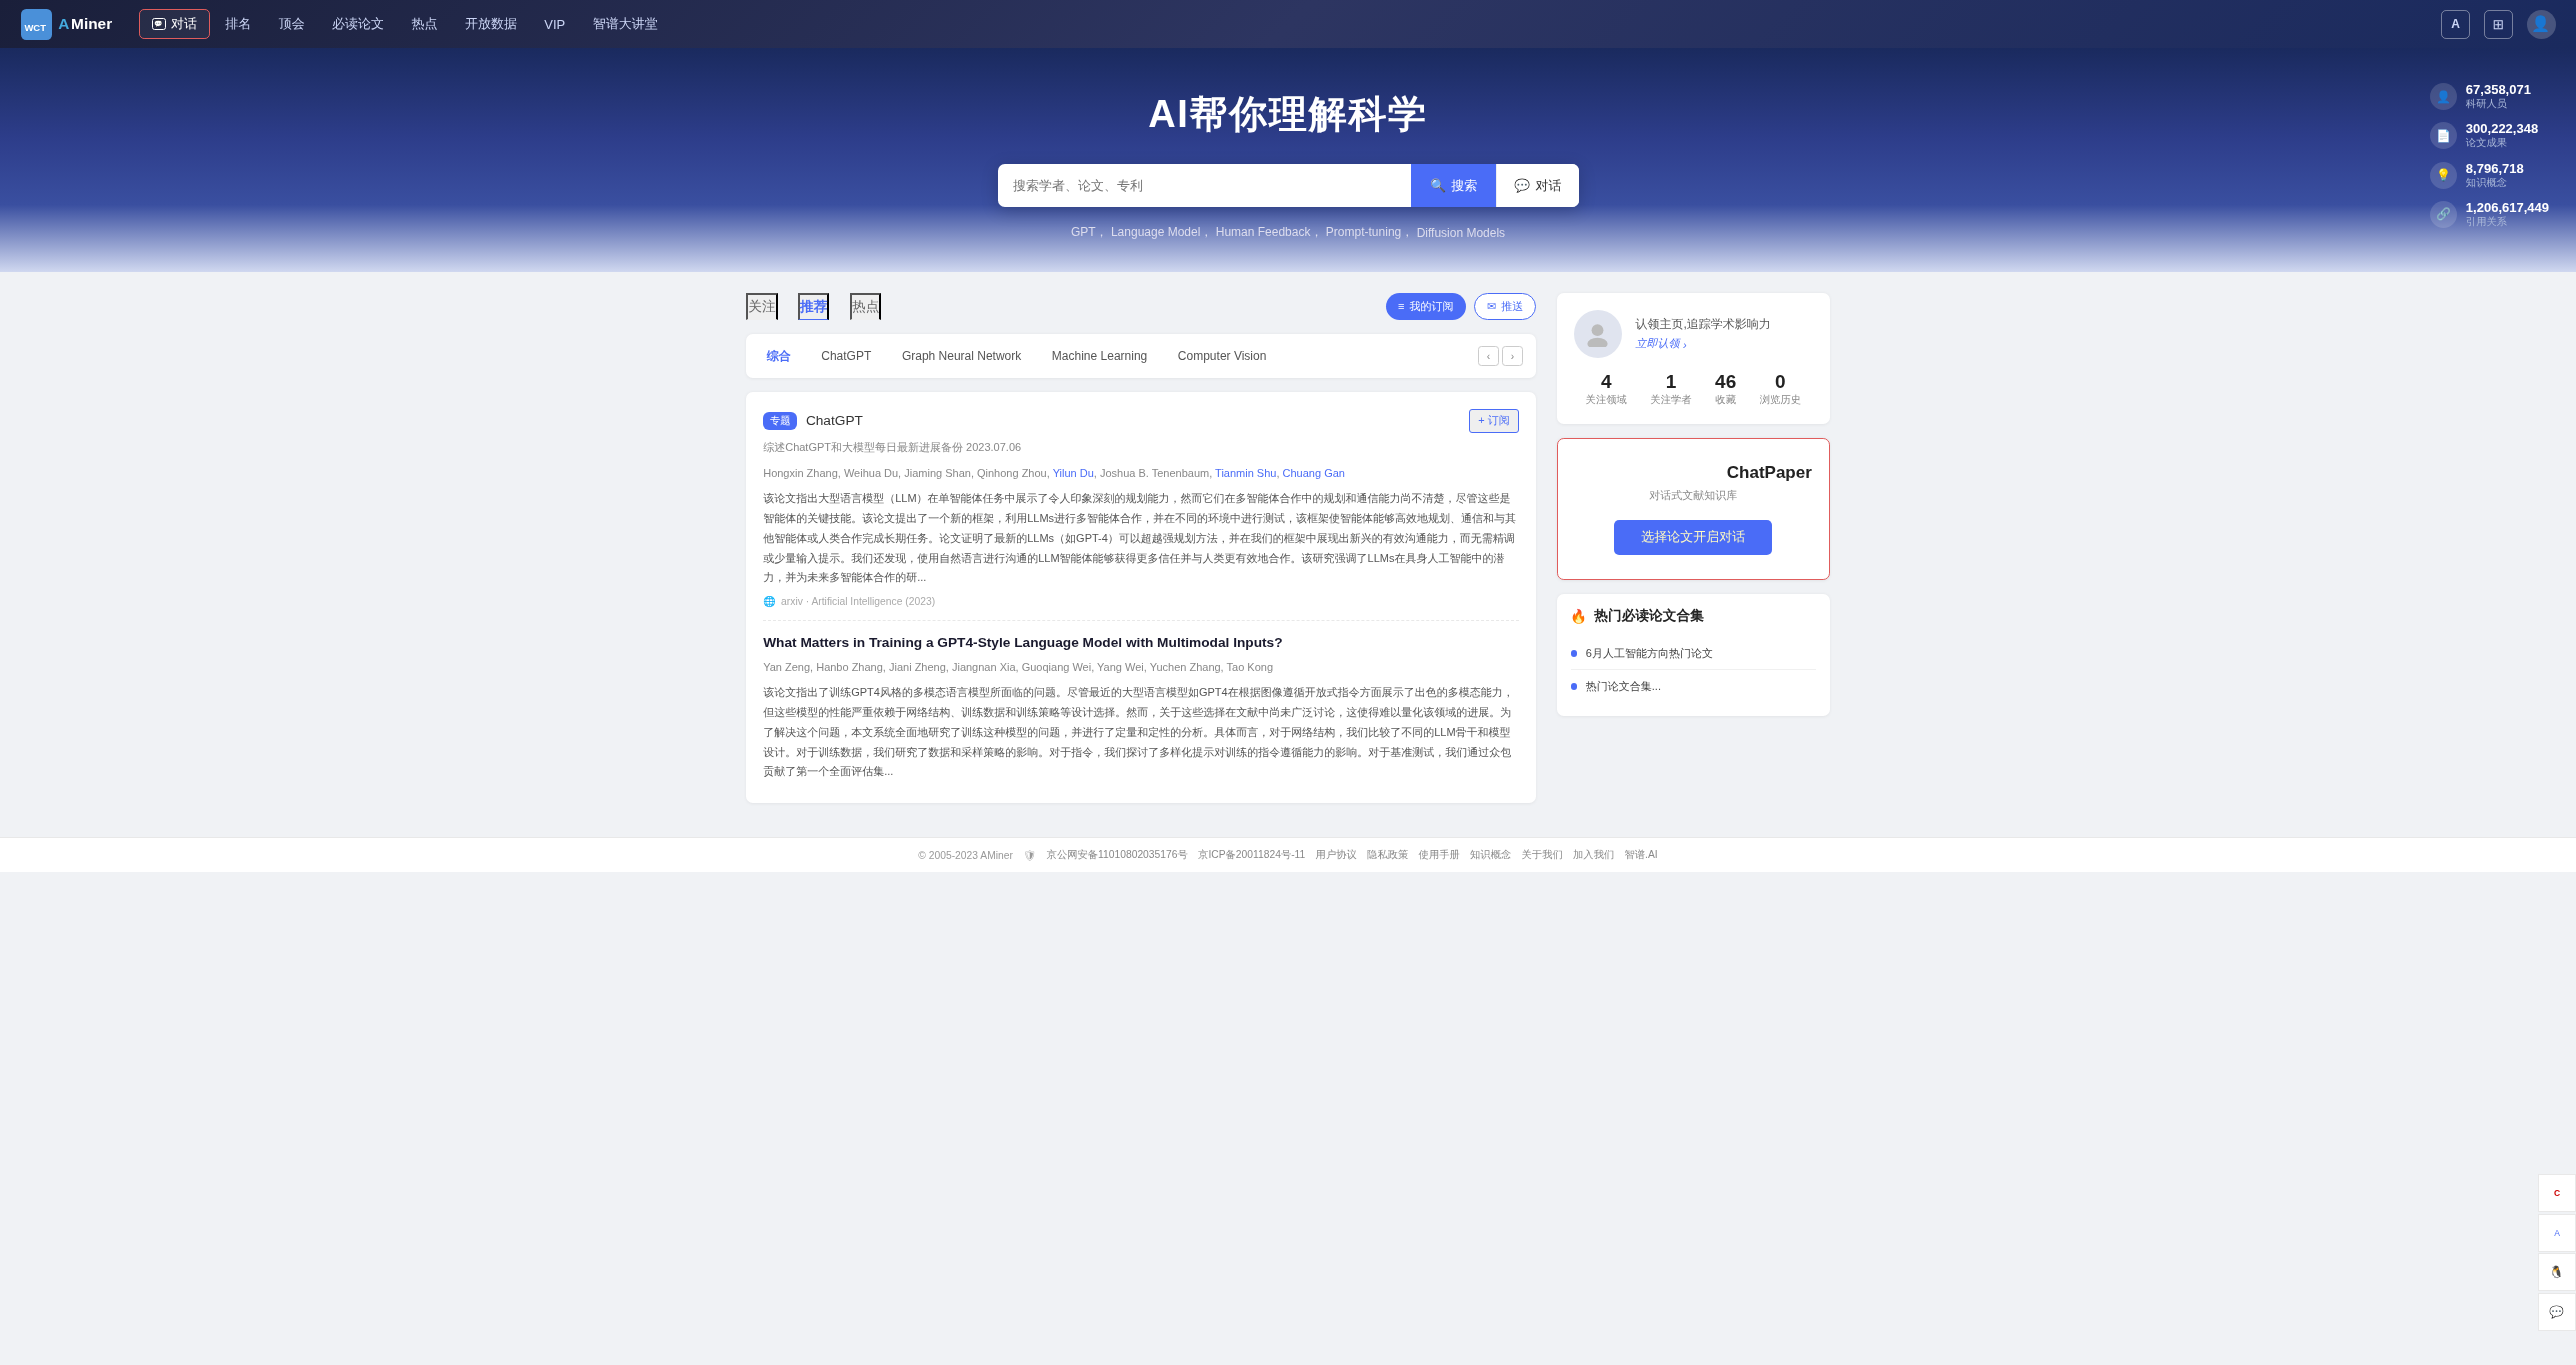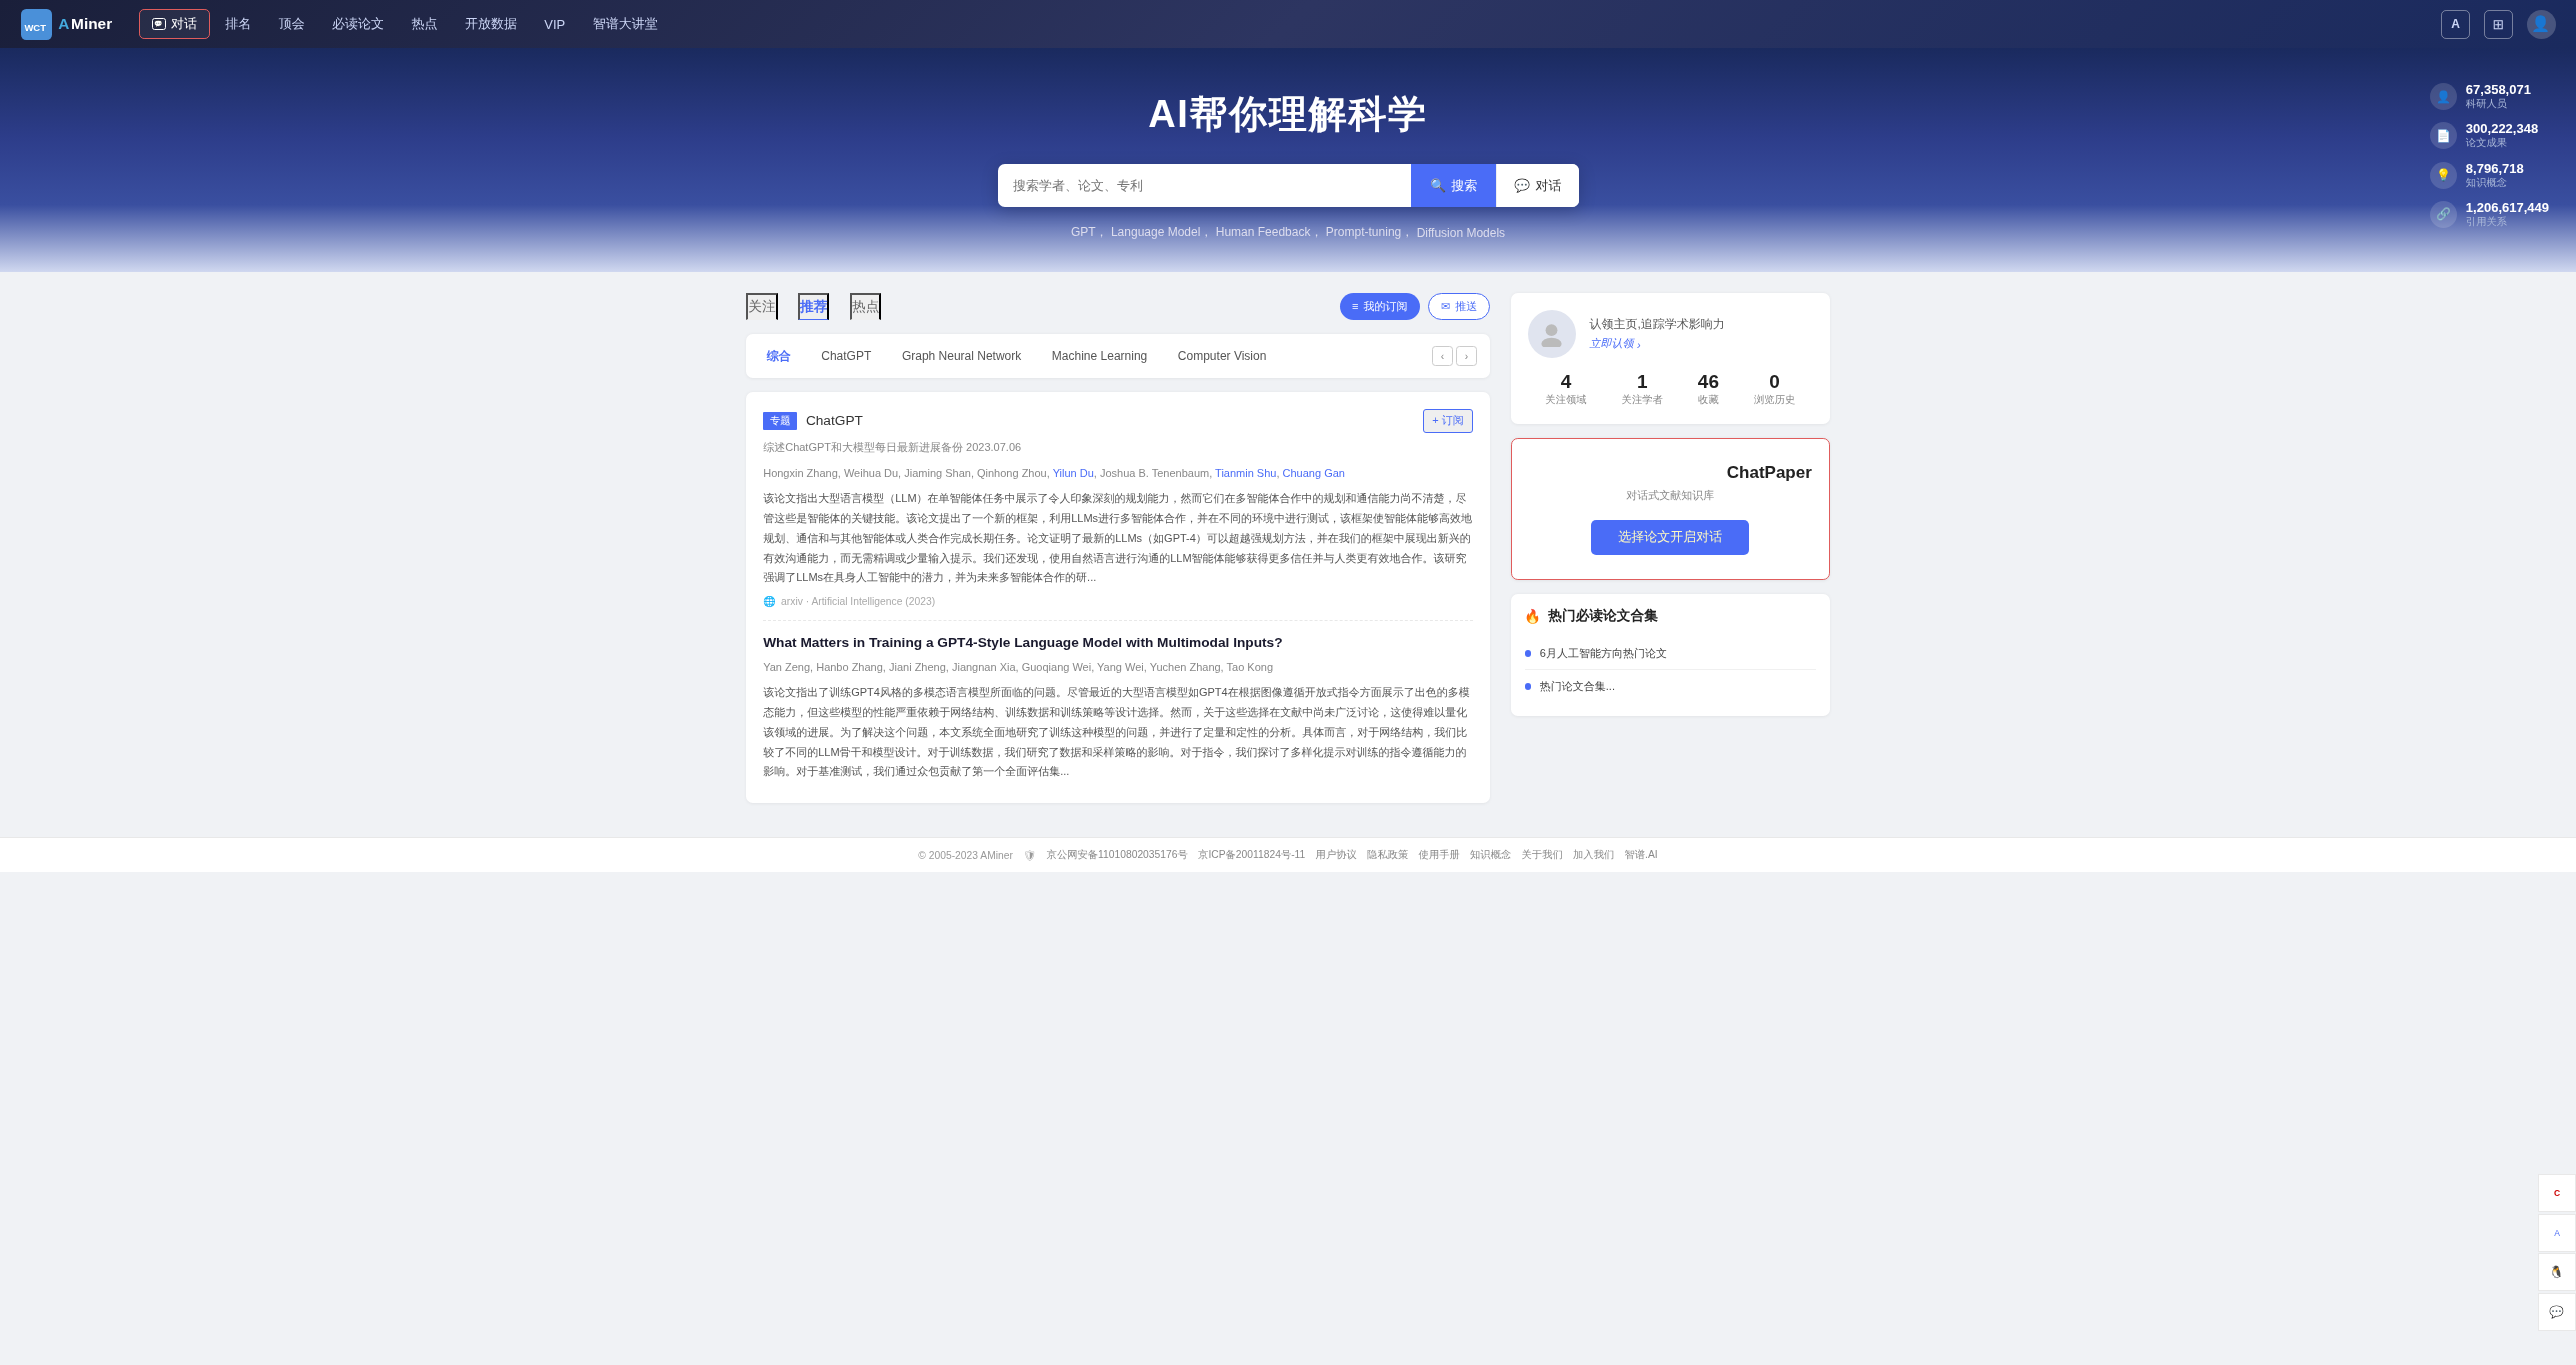--- a/index.html
+++ b/index.html
@@ -177,21 +177,21 @@
 
     
     .main-content {
       display: flex;
       max-width: 1111px;
       margin: 0 auto;
       padding: 20.5px 13.7px;
       gap: 20.5px;
     }
     .left-panel { flex: 1; min-width: 0; }
-    .right-panel { width: 319px; flex-shrink: 0; }
+    .right-panel { width: 273px; flex-shrink: 0; }
 
     
     .tab-header {
       display: flex;
       align-items: center;
       gap: 20.5px;
       margin-bottom: 13.7px;
     }
     .tab-btn {
       font-size: 13.7px;
@@ -273,21 +273,21 @@
       display: flex;
       align-items: center;
       gap: 8.5px;
       margin-bottom: 6.8px;
     }
     .tag-badge {
       background: #4a6cf7;
       color: #fff;
       font-size: 10.3px;
       padding: 1.7px 6.8px;
-      border-radius: 1px;
+      border-radius: 6px;
     }
     .section-title { font-size: 13.7px; color: #333; font-weight: 500; }
     .section-meta { font-size: 11px; color: #888; margin-bottom: 10.3px; }
     .subscribe-btn {
       margin-left: auto;
       display: flex;
       align-items: center;
       gap: 3.4px;
       color: #4a6cf7;
       font-size: 11px;

